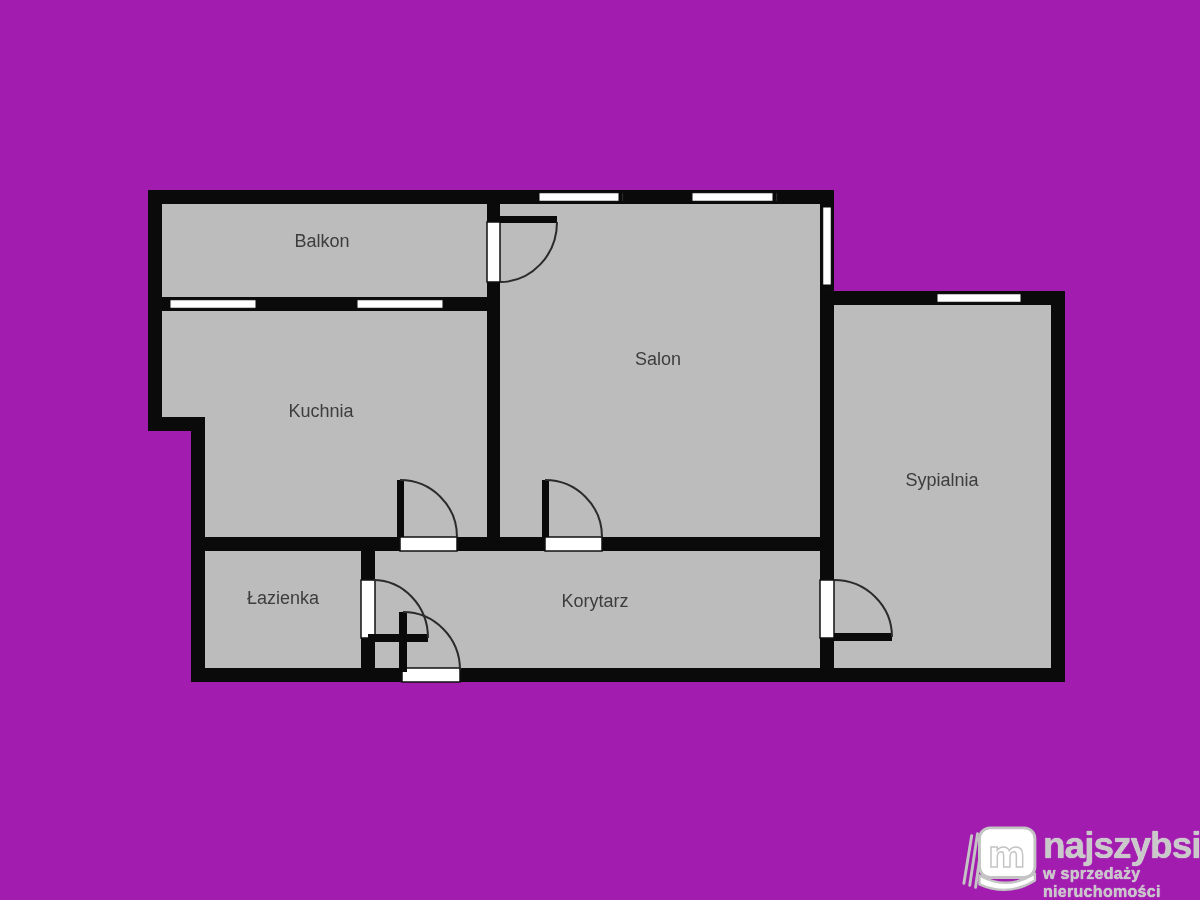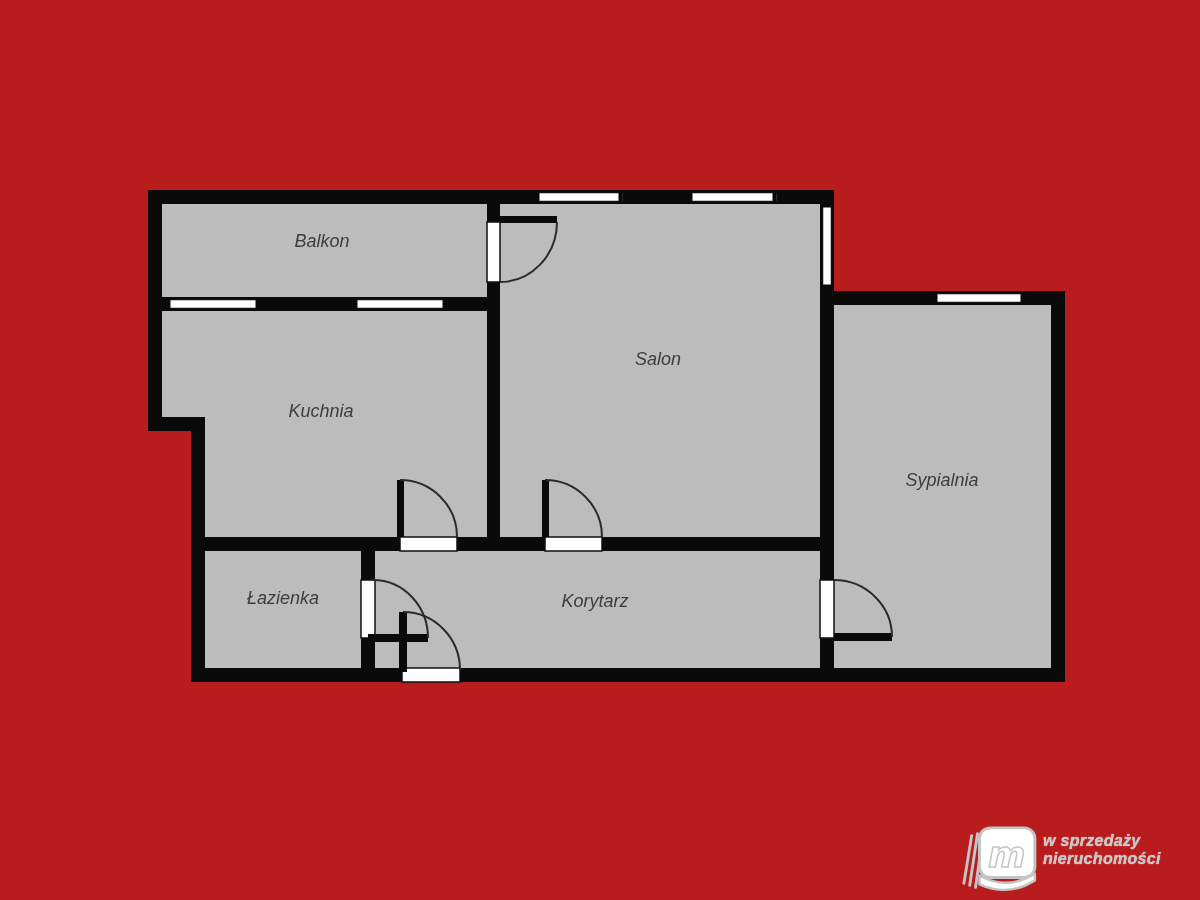--- a/index.html
+++ b/index.html
@@ -1,18 +1,18 @@
 <!DOCTYPE html>
 <html><head>
 <meta charset="utf-8">
 <style>
   html,body{margin:0;padding:0;background:#fff;}
   .stage{
-    position:relative;width:1200px;height:900px;background:#b91c1c;
-    overflow:hidden;font-family:"Liberation Sans", sans-serif;font-style:italic;
+    position:relative;width:1200px;height:900px;background:#a21caf;
+    overflow:hidden;font-family:"Liberation Sans", sans-serif;
   }
   svg.plan{position:absolute;left:0;top:0;}
   .wall{fill:#0a0a0a;}
   .floor{fill:#bcbcbc;}
   .win{fill:#ffffff;stroke:#111111;stroke-width:1.5;}
   .cap{fill:#0a0a0a;}
   .opening{fill:#ffffff;stroke:#111111;stroke-width:1.5;}
   .leaf{fill:#0a0a0a;}
   .arc{fill:none;stroke:#2b2b2b;stroke-width:2;}
   .room-label{
@@ -140,17 +140,18 @@
       <g fill="none" stroke="#c4c4c4" stroke-width="3" stroke-linecap="round">
         <path d="M12 62 L20 13"></path>
         <path d="M18 64 L26 11"></path>
         <path d="M24 66 L32 10"></path>
       </g>
       <rect x="28" y="5" width="57" height="51" rx="11" fill="#ffffff" stroke="#c4c4c4" stroke-width="3"></rect>
       <path d="M28 54 C 46 64 66 64 85 52 L 85 59 C 66 71 46 71 28 63 Z" fill="#ffffff" stroke="#c4c4c4" stroke-width="2.5" stroke-linejoin="round"></path>
       <text x="56" y="45" text-anchor="middle" font-family="DejaVu Sans, sans-serif" font-size="37" font-weight="bold" fill="#ffffff" stroke="#c4c4c4" stroke-width="1.5">m</text>
     </svg>
     <div class="wm-text">
+      <span class="wm-brand">najszybsi</span>
       <span class="wm-tagline">w sprzedaży nieruchomości</span>
     </div>
   </div>
 
 </div>
 
 </body></html>

